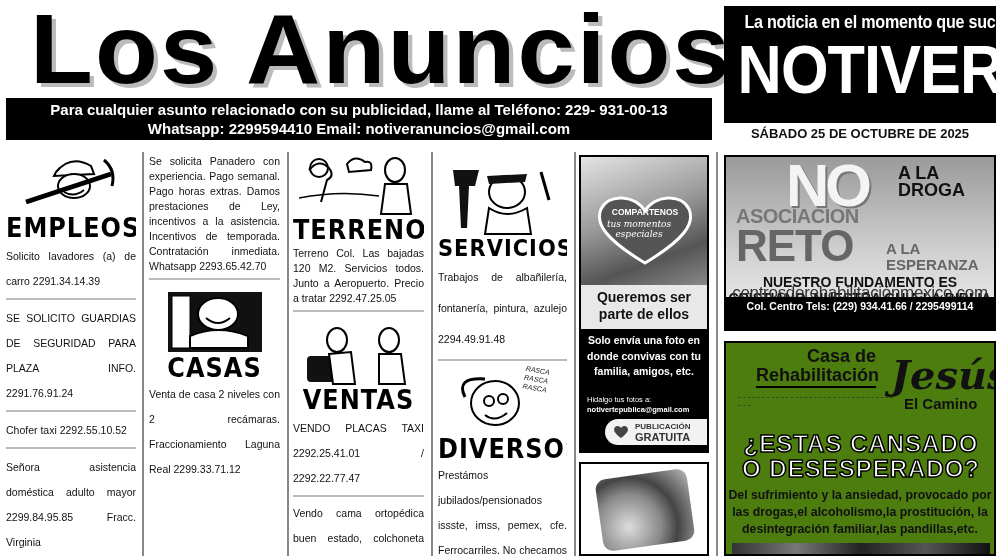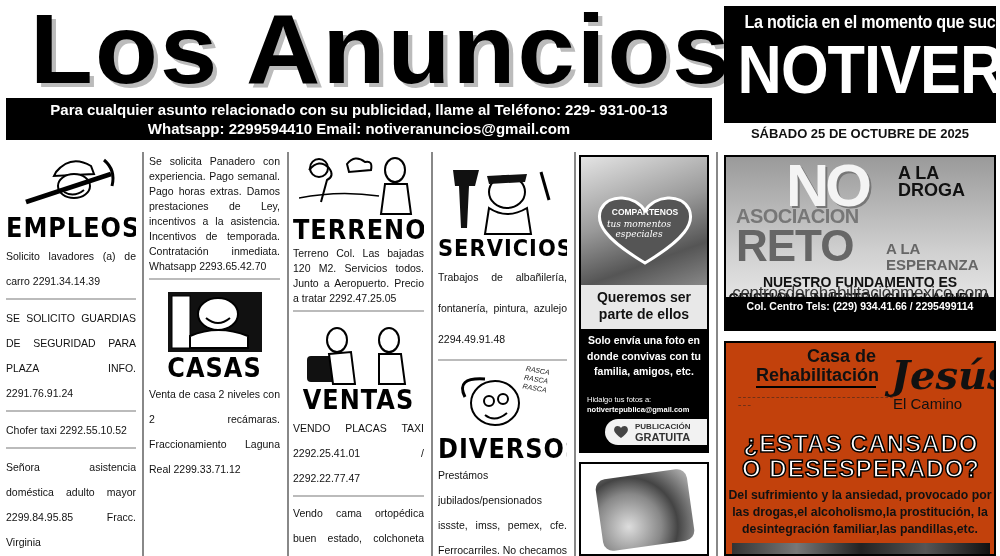--- a/index.html
+++ b/index.html
@@ -25,25 +25,25 @@
 .adbox{border:2px solid #000;overflow:hidden;}
 #reto{left:724px;top:155px;width:272px;height:176px;background:linear-gradient(#9a9a9a,#d0d0d0 55%,#f2f2f2);}
 #reto .no{position:absolute;left:60px;top:-6px;font-size:60px;font-weight:900;color:#f4f4f4;text-shadow:2px 2px 0 #777;letter-spacing:-4px;}
 #reto .ala{position:absolute;left:172px;top:8px;font-size:18px;font-weight:900;color:#111;line-height:17px;}
 #reto .asoc{position:absolute;left:10px;top:48px;font-size:20px;font-weight:900;color:#777;letter-spacing:-0.5px;}
 #reto .reto{position:absolute;left:10px;top:64px;font-size:44px;font-weight:900;color:#666;letter-spacing:-1px;}
 #reto .esp{position:absolute;left:160px;top:84px;font-size:15px;font-weight:900;color:#666;line-height:16px;}
 #reto .fund{position:absolute;left:0;width:100%;top:117px;text-align:center;font-size:14px;font-weight:900;color:#111;}
 #reto .url{position:absolute;left:0;width:100%;top:126px;text-align:center;font-size:17px;color:#333;letter-spacing:-0.3px;}
 #reto .addr{position:absolute;left:0;width:100%;bottom:0;height:32px;background:#000;color:#fff;text-align:center;font-size:10.5px;font-weight:bold;line-height:15px;padding-top:2px;}
-#jesus{left:724px;top:341px;width:272px;height:215px;background:#c2410c;}
+#jesus{left:724px;top:341px;width:272px;height:215px;background:#4d7c0f;}
 #jesus .casa{position:absolute;left:30px;top:4px;width:120px;text-align:right;font-size:18px;font-weight:bold;line-height:19px;border-bottom:2px solid #000;padding-bottom:1px;}
 #jesus .small{position:absolute;left:12px;top:50px;width:155px;font-size:5.5px;line-height:8px;font-style:italic;color:#222;}
 #jesus .jlogo{position:absolute;left:165px;top:8px;font-family:"DejaVu Serif",serif;font-size:40px;font-style:italic;font-weight:bold;}
-#jesus .camino{position:absolute;left:167px;top:52px;font-size:15px;font-weight:normal;}
+#jesus .camino{position:absolute;left:178px;top:52px;font-size:15px;font-weight:bold;}
 #jesus .estas{position:absolute;left:6px;top:88px;width:258px;text-align:center;font-size:24px;font-weight:900;line-height:25px;color:#fff;-webkit-text-stroke:1.5px #000;letter-spacing:1px;}
 #jesus .del{position:absolute;left:0;width:100%;top:144px;text-align:center;font-size:12.3px;font-weight:bold;line-height:17px;}
 #jesus .photo{position:absolute;left:6px;top:200px;width:258px;height:20px;background:linear-gradient(90deg,#333,#777,#222,#555,#111);}
 #compart{left:579px;top:155px;width:130px;height:298px;background:#000000;padding-left:32px;}
 #compart .pic{position:absolute;left:0;top:0;width:100%;height:128px;background:linear-gradient(160deg,#e4e4e4,#999 45%,#555 75%,#888);}
 #compart .heart{position:absolute;left:14px;top:38px;width:100px;height:70px;}
 #compart .q{position:absolute;left:0;top:128px;width:100%;height:44px;background:#e8e8e8;text-align:center;font-size:14px;font-weight:bold;line-height:17px;color:#111;padding-top:4px;}
 #compart .solo{position:absolute;left:0;top:176px;width:100%;text-align:center;color:#fff;font-size:10.5px;font-weight:bold;line-height:15.5px;}
 #compart .env{position:absolute;left:6px;top:238px;color:#fff;font-size:7.5px;line-height:10px;}
 #compart .pub{position:absolute;left:24px;top:262px;width:102px;height:26px;background:#f2f2f2;border-radius:13px 0 0 13px;font-size:8px;font-weight:bold;color:#333;padding:3px 0 0 30px;line-height:10px;}

